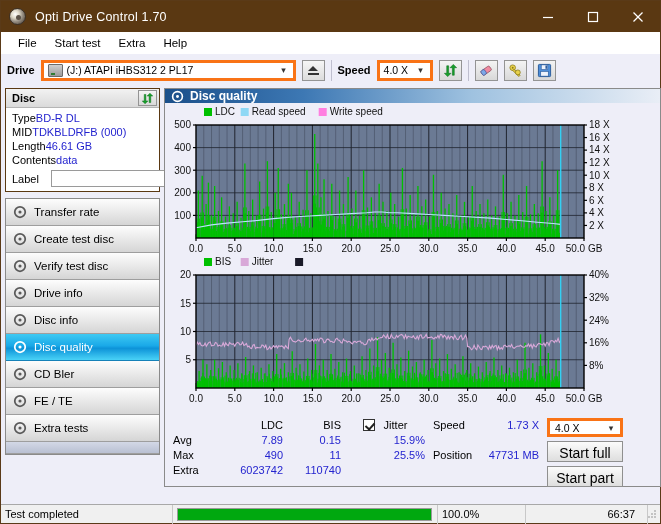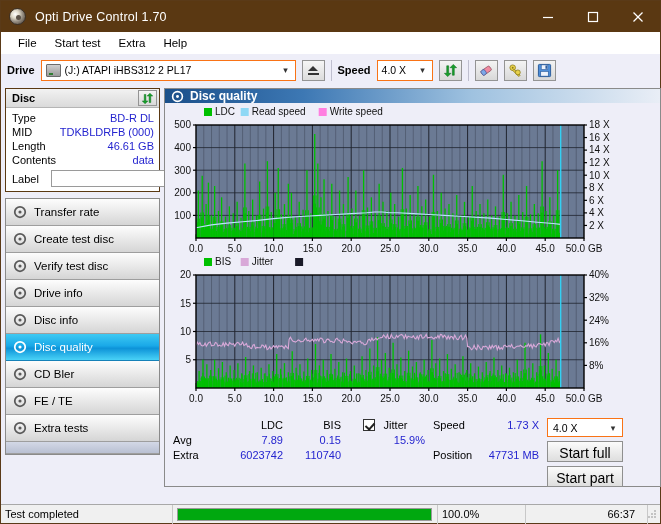--- a/index.html
+++ b/index.html
@@ -43,21 +43,21 @@
     padding-left:8px; border-bottom:0px;
   }
   .menuitem { padding:2px 9px; font-size:11.5px; color:#000; }
   
   .drivebar {
     height:31px; background:#eeeef8; display:flex; align-items:center;
     padding:16px 6px; gap:6px;
   }
   .lbl-bold { font-weight:bold; font-size:11px; color:#000; }
   .combo {
-    height:21px; background:#fff; border:1px solid #f97316;
+    height:21px; background:#fff; border:3px solid #f97316;
     display:flex; align-items:center; padding:0 2px;
     font-size:10.5px; position:relative;
   }
   .combo .arrow {
     margin-left:auto; width:14px; text-align:center; color:#333; font-size:9px;
   }
   .drivecombo { width:255px; }
   .drv-ico {
     width:15px; height:13px; margin:0 4px 0 2px; flex:none;
     background:linear-gradient(#cfcfcf,#9b9b9b);
@@ -82,21 +82,21 @@
   
   .leftcol { width:155px; display:flex; flex-direction:column; }
   .discbox { border:1px solid #5a3812; background:#fff; }
   .disc-head {
     height:19px; background:linear-gradient(#f2f2f2,#dadada);
     border-bottom:1px solid #b5b5b5; display:flex; align-items:center;
     padding:0 2px 0 6px; font-weight:bold; font-size:11px;
   }
   .disc-head .icbtn { width:19px; height:16px; margin-left:auto; }
   .disc-rows { padding:3px 5px 4px 6px; }
-  .drow { display:flex; justify-content:space-between; line-height:14px; font-size:11px; }
+  .drow { display:flex; line-height:14px; font-size:11px; }
   .drow .k { color:#000; }
   .drow .v { color:#2424cf; }
   .labelrow { display:flex; align-items:center; gap:12px; margin-top:3px; }
   .labelrow .k { width:46px; font-size:11px; }
   .labelinput { flex:1; height:17px; border:1px solid #9a9a9a; background:#fff; }
   .cdicon {
     width:17px; height:16px; background:linear-gradient(#f2f2f2,#d9d9d9);
     border:1px solid #949494; display:flex;align-items:center;justify-content:center; flex:none;
   }
   .cd-glyph {
@@ -1966,20 +1966,26 @@
                 <span style="margin-left:6px;">Jitter</span>
               </td>
             </tr>
             <tr>
               <td>Avg</td>
               <td class="num">7.89</td>
               <td class="num">0.15</td>
               <td class="num">15.9%</td>
             </tr>
             <tr>
+              <td>Max</td>
+              <td class="num">490</td>
+              <td class="num">11</td>
+              <td class="num">25.5%</td>
+            </tr>
+            <tr>
               <td>Extra</td>
               <td class="num">6023742</td>
               <td class="num">110740</td>
               <td class="num"></td>
             </tr>
           </tbody>
             </table>
 
           <table class="stats" style="margin-left:4px;">
             <tbody>

